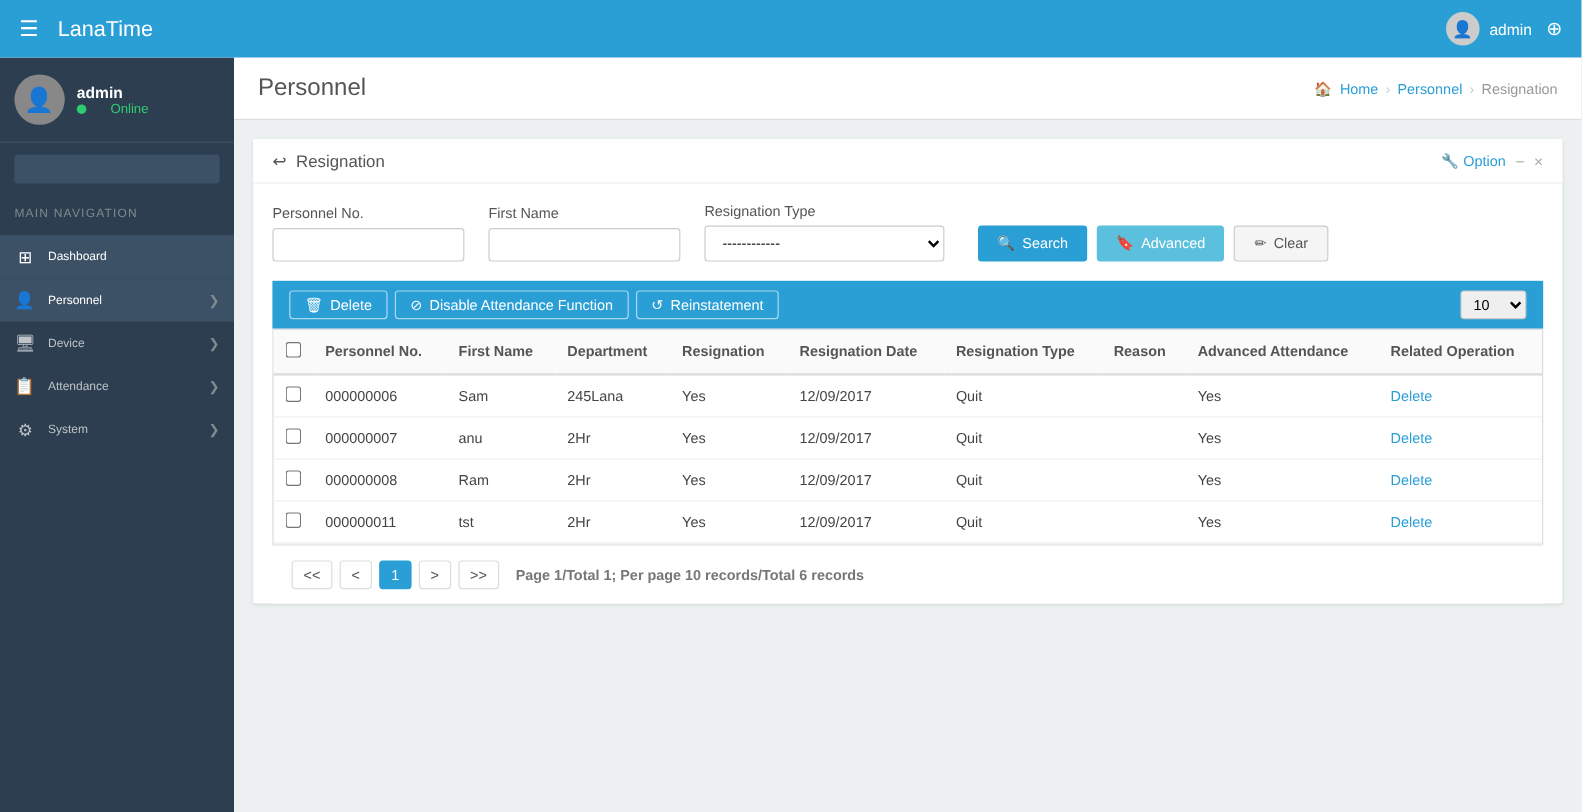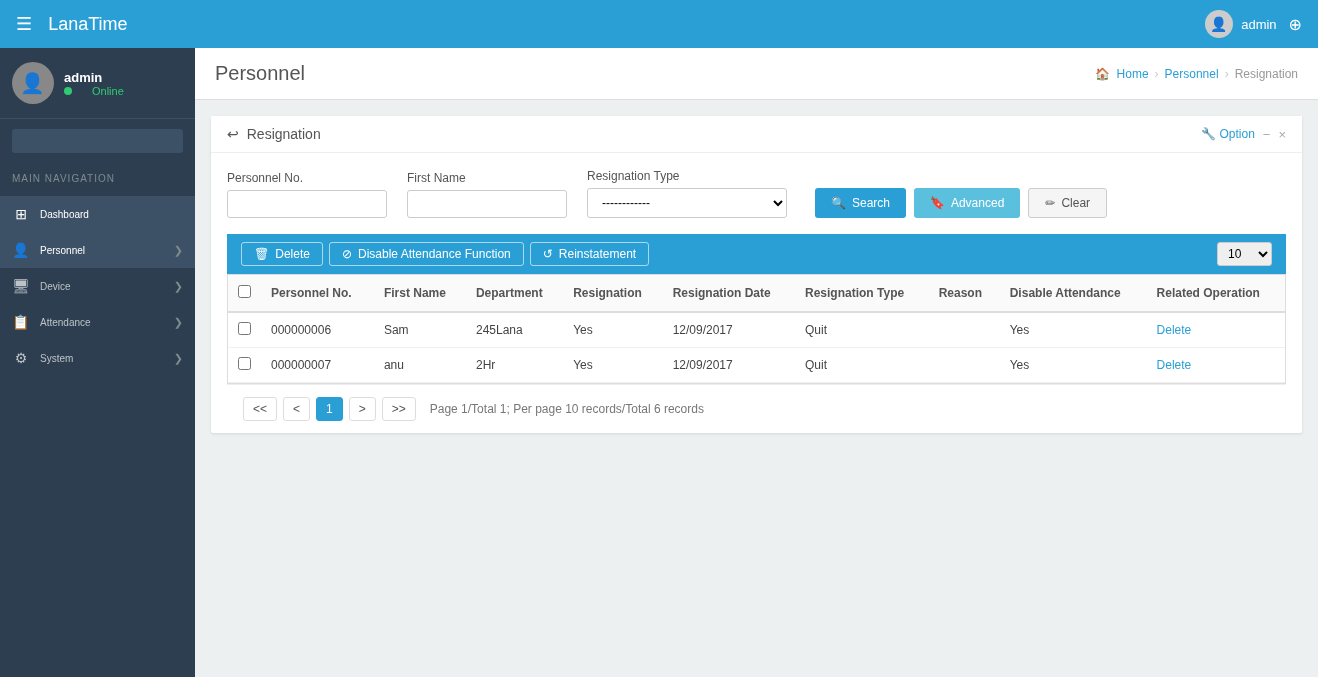--- a/index.html
+++ b/index.html
@@ -149,21 +149,21 @@
     
     .pagination-wrap {
       padding: 12px 16px; display: flex; align-items: center; gap: 6px;
       background: white; border-top: 1px solid #eee; margin: 0 16px;
     }
     .page-btn {
       border: 1px solid #ddd; background: white; padding: 4px 9px;
       border-radius: 3px; cursor: pointer; font-size: 12px; color: #555;
     }
     .page-btn.active { background: #2a9fd6; color: white; border-color: #2a9fd6; }
-    .page-info { color: #777; font-size: 12px; margin-left: 8px; }
+    .page-info { color: #777; font-size: 12px; margin-left: 8px; font-weight: bold; }
   </style>
 </head>
 <body>
 
 <div class="top-navbar">
   <div class="top-navbar-left">
     <span class="top-navbar-menu">☰</span>
     <span class="top-navbar-brand">LanaTime</span>
   </div>
   <div class="top-navbar-right">
@@ -315,21 +315,21 @@
           <thead>
             <tr>
               <th class="checkbox-cell"><input type="checkbox" style=""></th>
               <th>Personnel No.</th>
               <th>First Name</th>
               <th>Department</th>
               <th>Resignation</th>
               <th>Resignation Date</th>
               <th>Resignation Type</th>
               <th>Reason</th>
-              <th>Disable Attendance</th>
+              <th>Advanced Attendance</th>
               <th>Related Operation</th>
             </tr>
           </thead>
           <tbody id="table-body">
           <tr>
     <td class="checkbox-cell"><input type="checkbox" style=""></td>
     <td>000000006</td>
     <td>Sam</td>
     <td>245Lana</td>
     <td>Yes</td>
@@ -344,20 +344,44 @@
     <td>000000007</td>
     <td>anu</td>
     <td>2Hr</td>
     <td>Yes</td>
     <td>12/09/2017</td>
     <td>Quit</td>
     <td></td>
     <td>Yes</td>
     <td class="link-cell"><a href="#">Delete</a></td>
   </tr>
+              <tr>
+    <td class="checkbox-cell"><input type="checkbox" style=""></td>
+    <td>000000008</td>
+    <td>Ram</td>
+    <td>2Hr</td>
+    <td>Yes</td>
+    <td>12/09/2017</td>
+    <td>Quit</td>
+    <td></td>
+    <td>Yes</td>
+    <td class="link-cell"><a href="#">Delete</a></td>
+  </tr>
+              <tr>
+    <td class="checkbox-cell"><input type="checkbox" style=""></td>
+    <td>000000011</td>
+    <td>tst</td>
+    <td>2Hr</td>
+    <td>Yes</td>
+    <td>12/09/2017</td>
+    <td>Quit</td>
+    <td></td>
+    <td>Yes</td>
+    <td class="link-cell"><a href="#">Delete</a></td>
+  </tr>
             </tbody>
         </table>
       </div>
 
       <div class="pagination-wrap">
         <button class="page-btn">&lt;&lt;</button>
         <button class="page-btn">&lt;</button>
         <button class="page-btn active">1</button>
         <button class="page-btn">&gt;</button>
         <button class="page-btn">&gt;&gt;</button>

